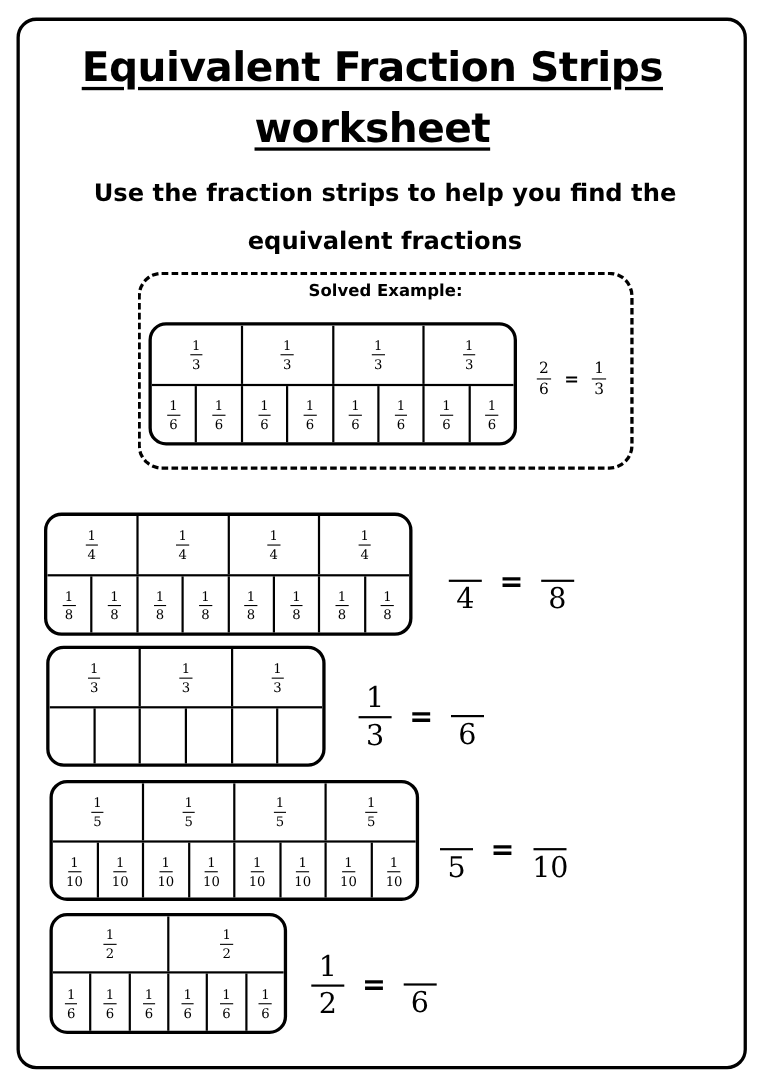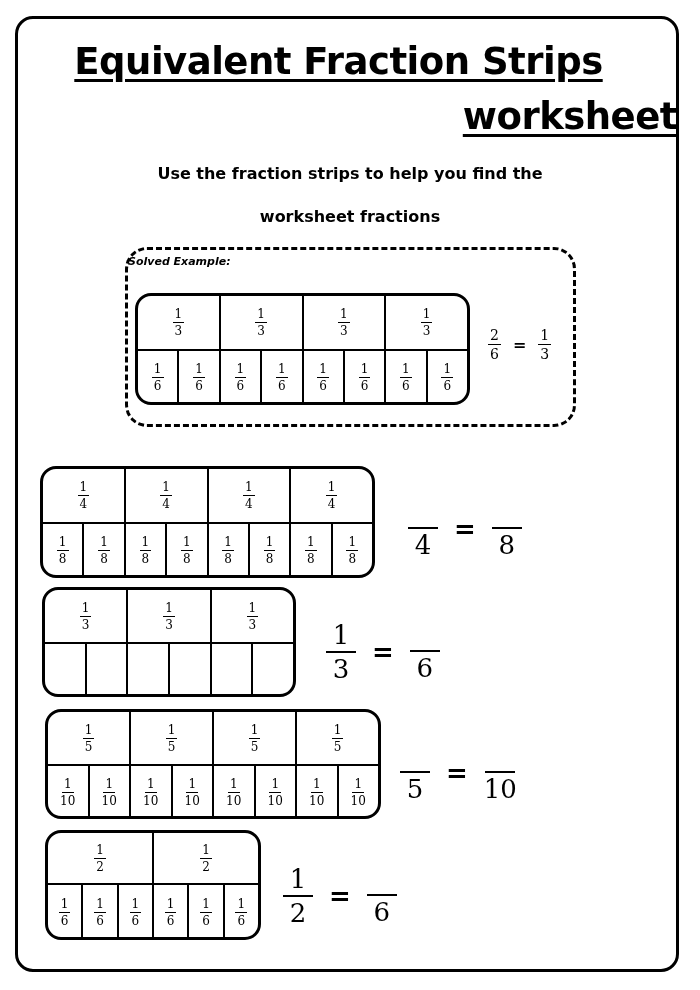--- a/index.html
+++ b/index.html
@@ -1,25 +1,25 @@
 <!DOCTYPE html>
 <html><head>
 <meta charset="utf-8">
 <style>
   html, body { margin: 0; padding: 0; background: #ffffff; }
   body { width: 700px; height: 990px; position: relative; overflow: hidden; font-family: "DejaVu Sans", sans-serif; color: #000; }
   .page-frame { position: absolute; left: 15px; top: 16px; width: 664px; height: 956px; border: 3px solid #000; border-radius: 18px; box-sizing: border-box; }
   .title { position: absolute; left: 0; width: 677px; text-align: center; font-weight: bold; text-decoration: underline; text-decoration-thickness: 3px; text-underline-offset: 5px; font-size: 37px; letter-spacing: -0.5px; }
   .t1 { top: 40px; }
-  .t2 { top: 95px; text-align: right; }
-  .subtitle { position: absolute; left: 0; width: 700px; text-align: center; font-weight: bold; font-size: 16px; }
+  .t2 { top: 95px; }
+  .subtitle { position: absolute; left: 0; width: 700px; text-align: center; font-weight: bold; font-size: 22px; }
   .s1 { top: 164px; }
   .s2 { top: 207px; }
   .example-box { position: absolute; left: 125px; top: 247px; width: 451px; height: 180px; border: 3px dashed #000; border-radius: 22px; box-sizing: border-box; }
-  .example-label { position: absolute; left: 0; top: 5px; width: 100%; text-align: left; font-weight: bold; font-size: 11px; font-style: italic; }
+  .example-label { position: absolute; left: 0; top: 5px; width: 100%; text-align: center; font-weight: bold; font-size: 15px; }
   .strip { position: absolute; border: 3px solid #000; border-radius: 16px; box-sizing: border-box; overflow: hidden; background: #fff; }
   .row { position: absolute; left: 0; width: 100%; display: flex; }
   .row.top { top: 0; }
   .row.bottom { border-top: 2px solid #000; }
   .cell { flex: 1; border-left: 2px solid #000; box-sizing: border-box; display: flex; align-items: center; justify-content: center; }
   .cell:first-child { border-left: none; }
   .frac { display: inline-flex; flex-direction: column; align-items: center; font-family: "DejaVu Serif", serif; line-height: 1; }
   .frac .num { padding: 0 2px 2px; border-bottom: 1px solid #000; }
   .frac .den { padding-top: 2px; }
   .sm { font-size: 12px; }
@@ -33,21 +33,21 @@
   .eq.small { font-size: 16px; margin: 0 12px; }
 </style>
 </head>
 <body>
 
 <div class="page-frame"></div>
 
 <div class="title t1">Equivalent Fraction Strips</div>
 <div class="title t2">worksheet</div>
 <div class="subtitle s1">Use the fraction strips to help you find the</div>
-<div class="subtitle s2">worksheet fractions</div>
+<div class="subtitle s2">equivalent fractions</div>
 
 <div class="example-box">
   <div class="example-label">Solved Example:</div>
 </div>
 
 <div id="strips">
     <div class="strip" style="left: 135px; top: 293px; width: 335px; height: 112px;">
       <div class="row top" style="height: 53px;">
         <div class="cell">
           <span class="frac sm">

